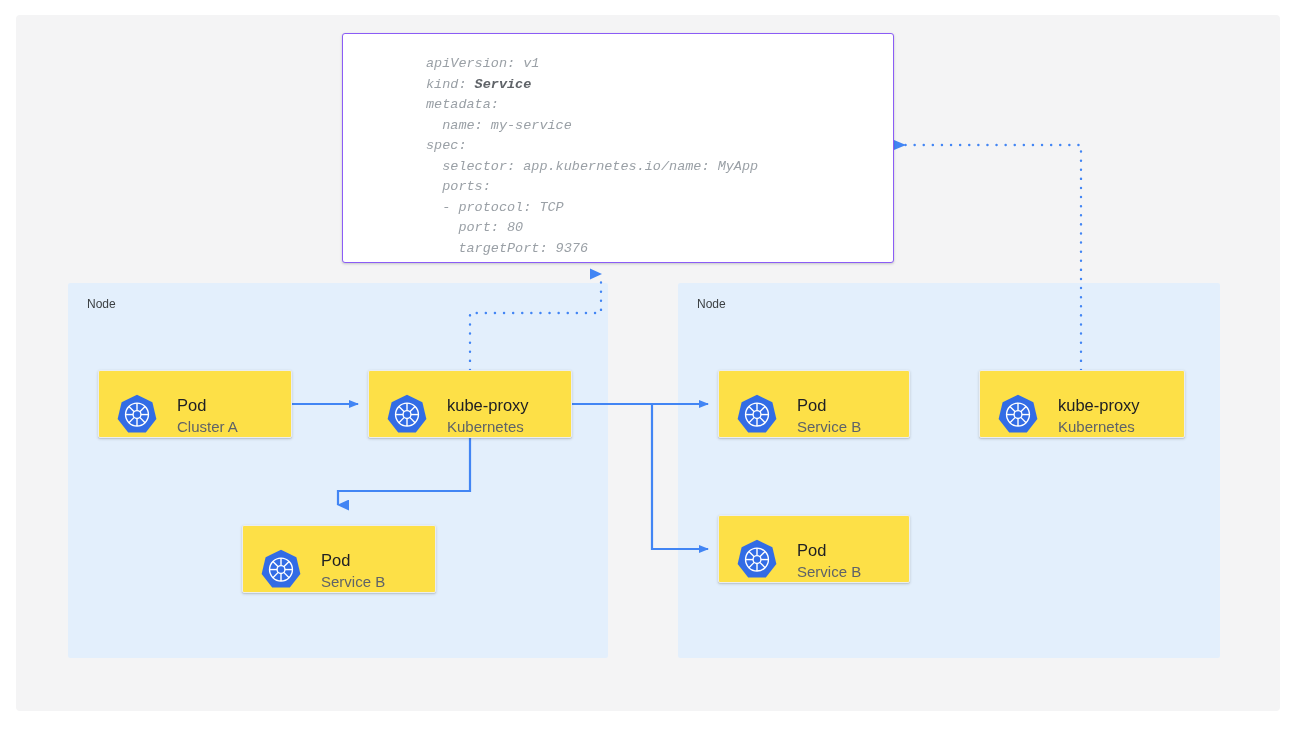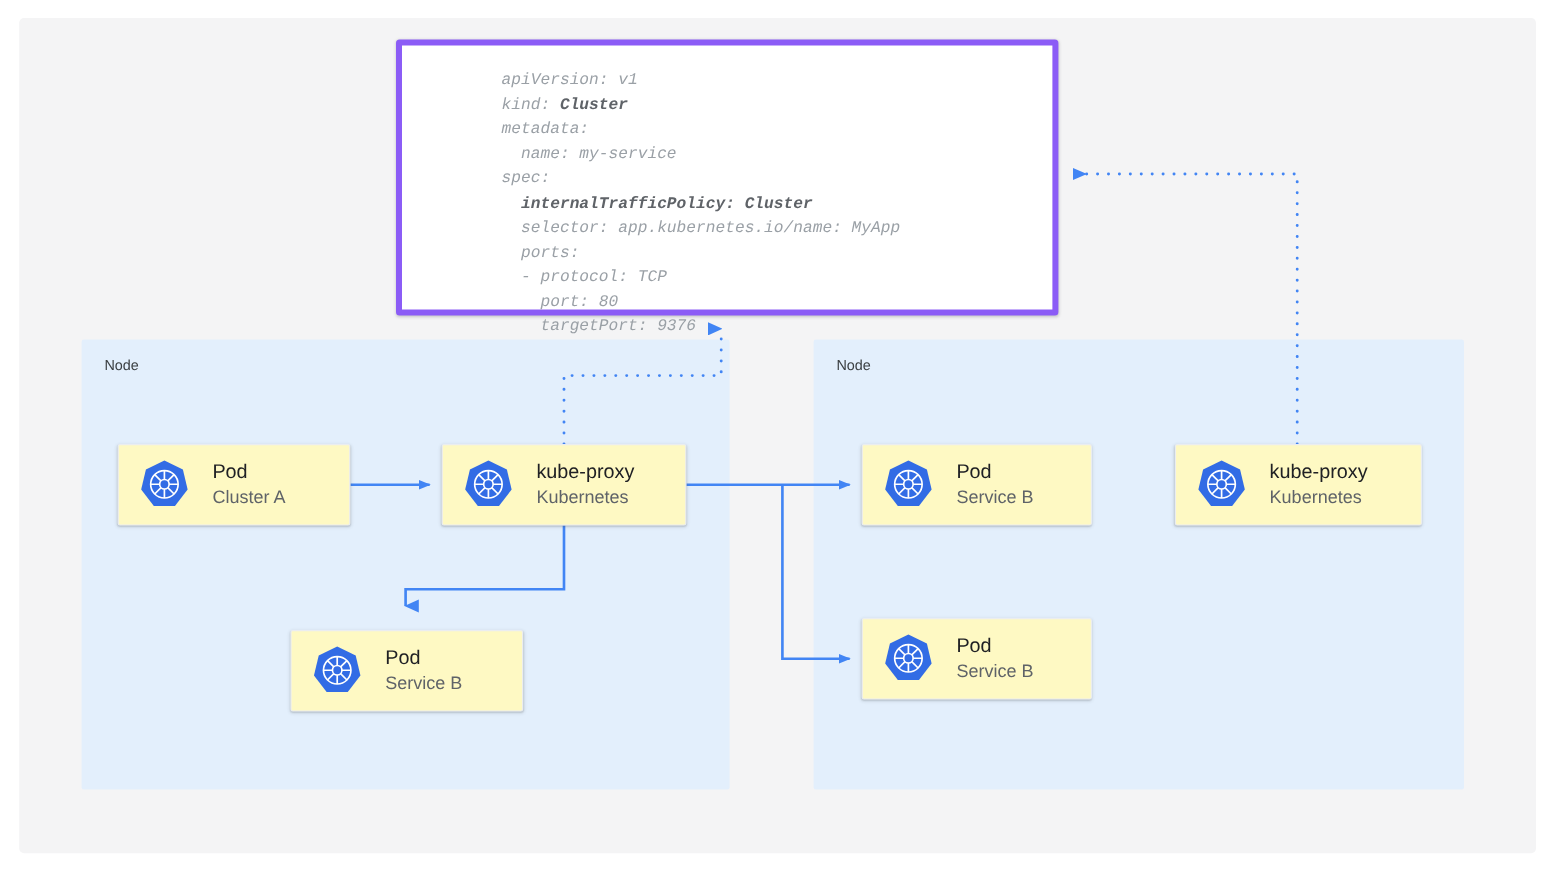--- a/index.html
+++ b/index.html
@@ -35,26 +35,26 @@
   .node-label {
     position: absolute;
     font-size: 12px;
     color: #3c4043;
     font-family: "Liberation Sans", sans-serif;
     white-space: nowrap;
   }
   
   .yaml-card {
     position: absolute;
-    left: 330px;
+    left: 342px;
     top: 33px;
     width: 552px;
     height: 230px;
     background: #ffffff;
-    border: 5px solid #8b5cf6;
+    border: 1px solid #8b5cf6;
     border-radius: 3px;
     box-shadow: 0 1px 3px rgba(60,64,67,0.16), 0 1px 2px rgba(60,64,67,0.10);
     box-sizing: border-box;
   }
   .yaml-text {
     position: absolute;
     left: 83px;
     top: 20px;
     font-family: "Liberation Mono", monospace;
     font-style: italic;
@@ -64,27 +64,27 @@
     white-space: pre;
   }
   .yaml-text b {
     color: #5f6368;
     font-weight: bold;
     font-style: italic;
   }
   
   .card {
     position: absolute;
-    background: #fef9c3;
+    background: #fde047;
     border: 1px solid #ebedef;
     border-radius: 2px;
     box-shadow: 0 1px 3px rgba(60,64,67,0.20), 0 1px 1px rgba(60,64,67,0.10);
     box-sizing: border-box;
     display: flex;
-    align-items: center;
+    align-items: flex-end;
   }
   .card .k8s-icon {
     flex: 0 0 auto;
     margin-left: 16px;
     width: 44px;
     height: 44px;
   }
   .card .card-text {
     margin-left: 18px;
     display: flex;
@@ -161,25 +161,24 @@
       <path d="M470,370 L470,313 L601,313 L601,274" stroke="#4285f4" stroke-width="2.4" fill="none" stroke-linecap="round" stroke-dasharray="0.1 9" marker-end="url(#arrow-up)"></path>
     </g>
 
     <g>
       <path d="M1081,370 L1081,145 L895,145" stroke="#4285f4" stroke-width="2.4" fill="none" stroke-linecap="round" stroke-dasharray="0.1 9" marker-end="url(#arrow-left)"></path>
     </g>
   </svg>
 
   <div class="yaml-card">
     <div class="yaml-text" id="yaml-text">apiVersion: v1
-kind: <b>Cluster</b>
+kind: <b>Service</b>
 metadata:
   name: my-service
 spec:
-<b>  internalTrafficPolicy: Cluster</b>
   selector: app.kubernetes.io/name: MyApp
   ports:
   - protocol: TCP
     port: 80
     targetPort: 9376</div>
   </div>
 
   <div class="card" style="left:98px; top:370px; width:194px; height:68px;">
     <span class="k8s-icon">
       <svg viewBox="0 0 100 100" width="44" height="44" xmlns="http://www.w3.org/2000/svg">

